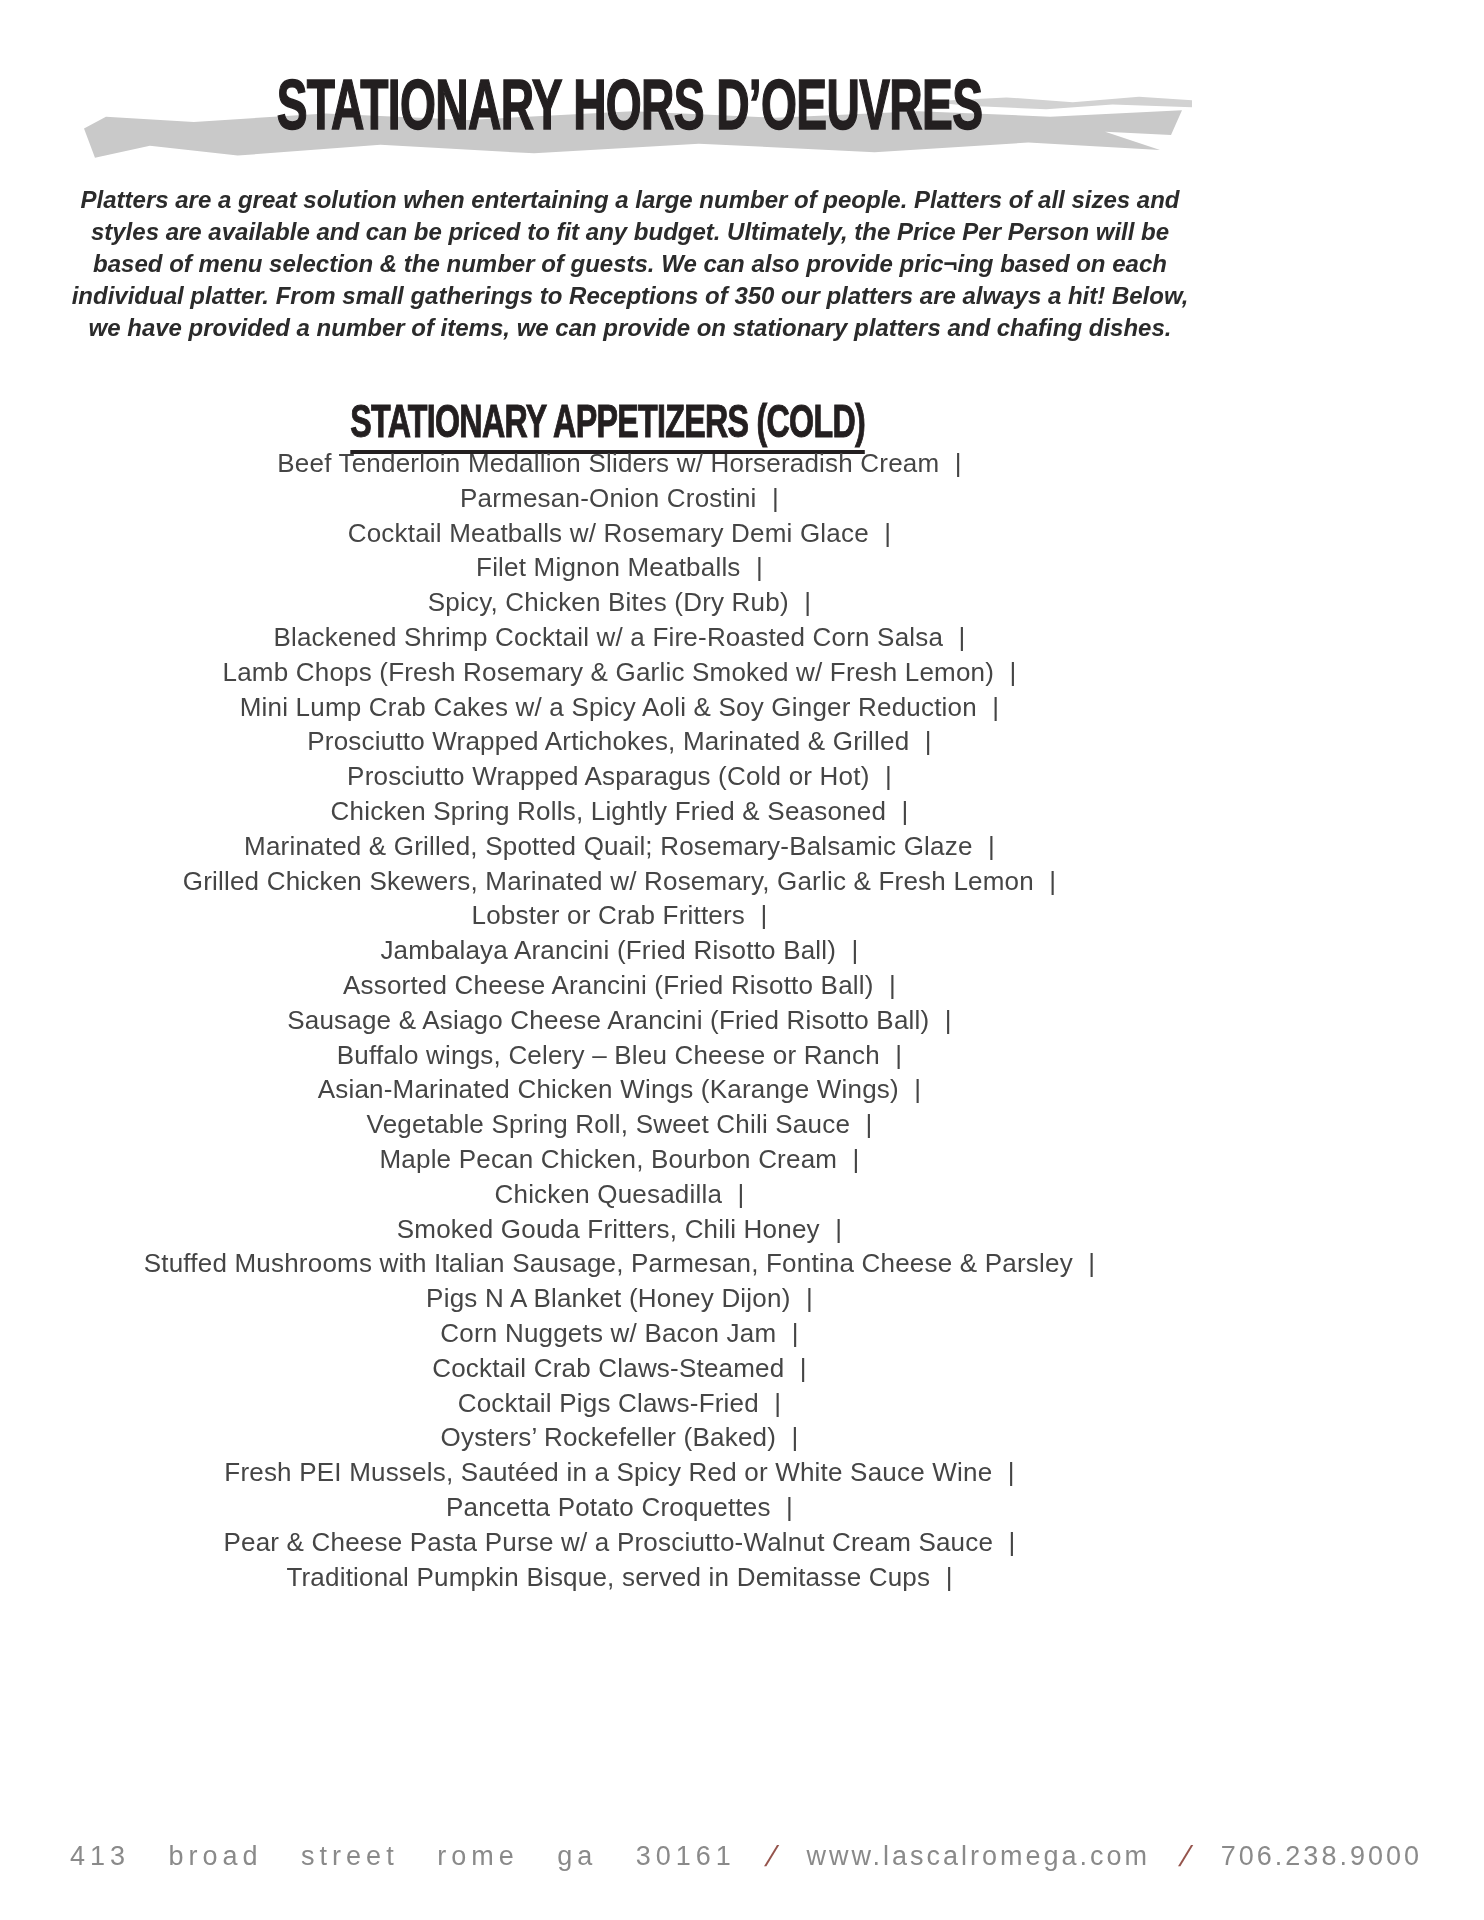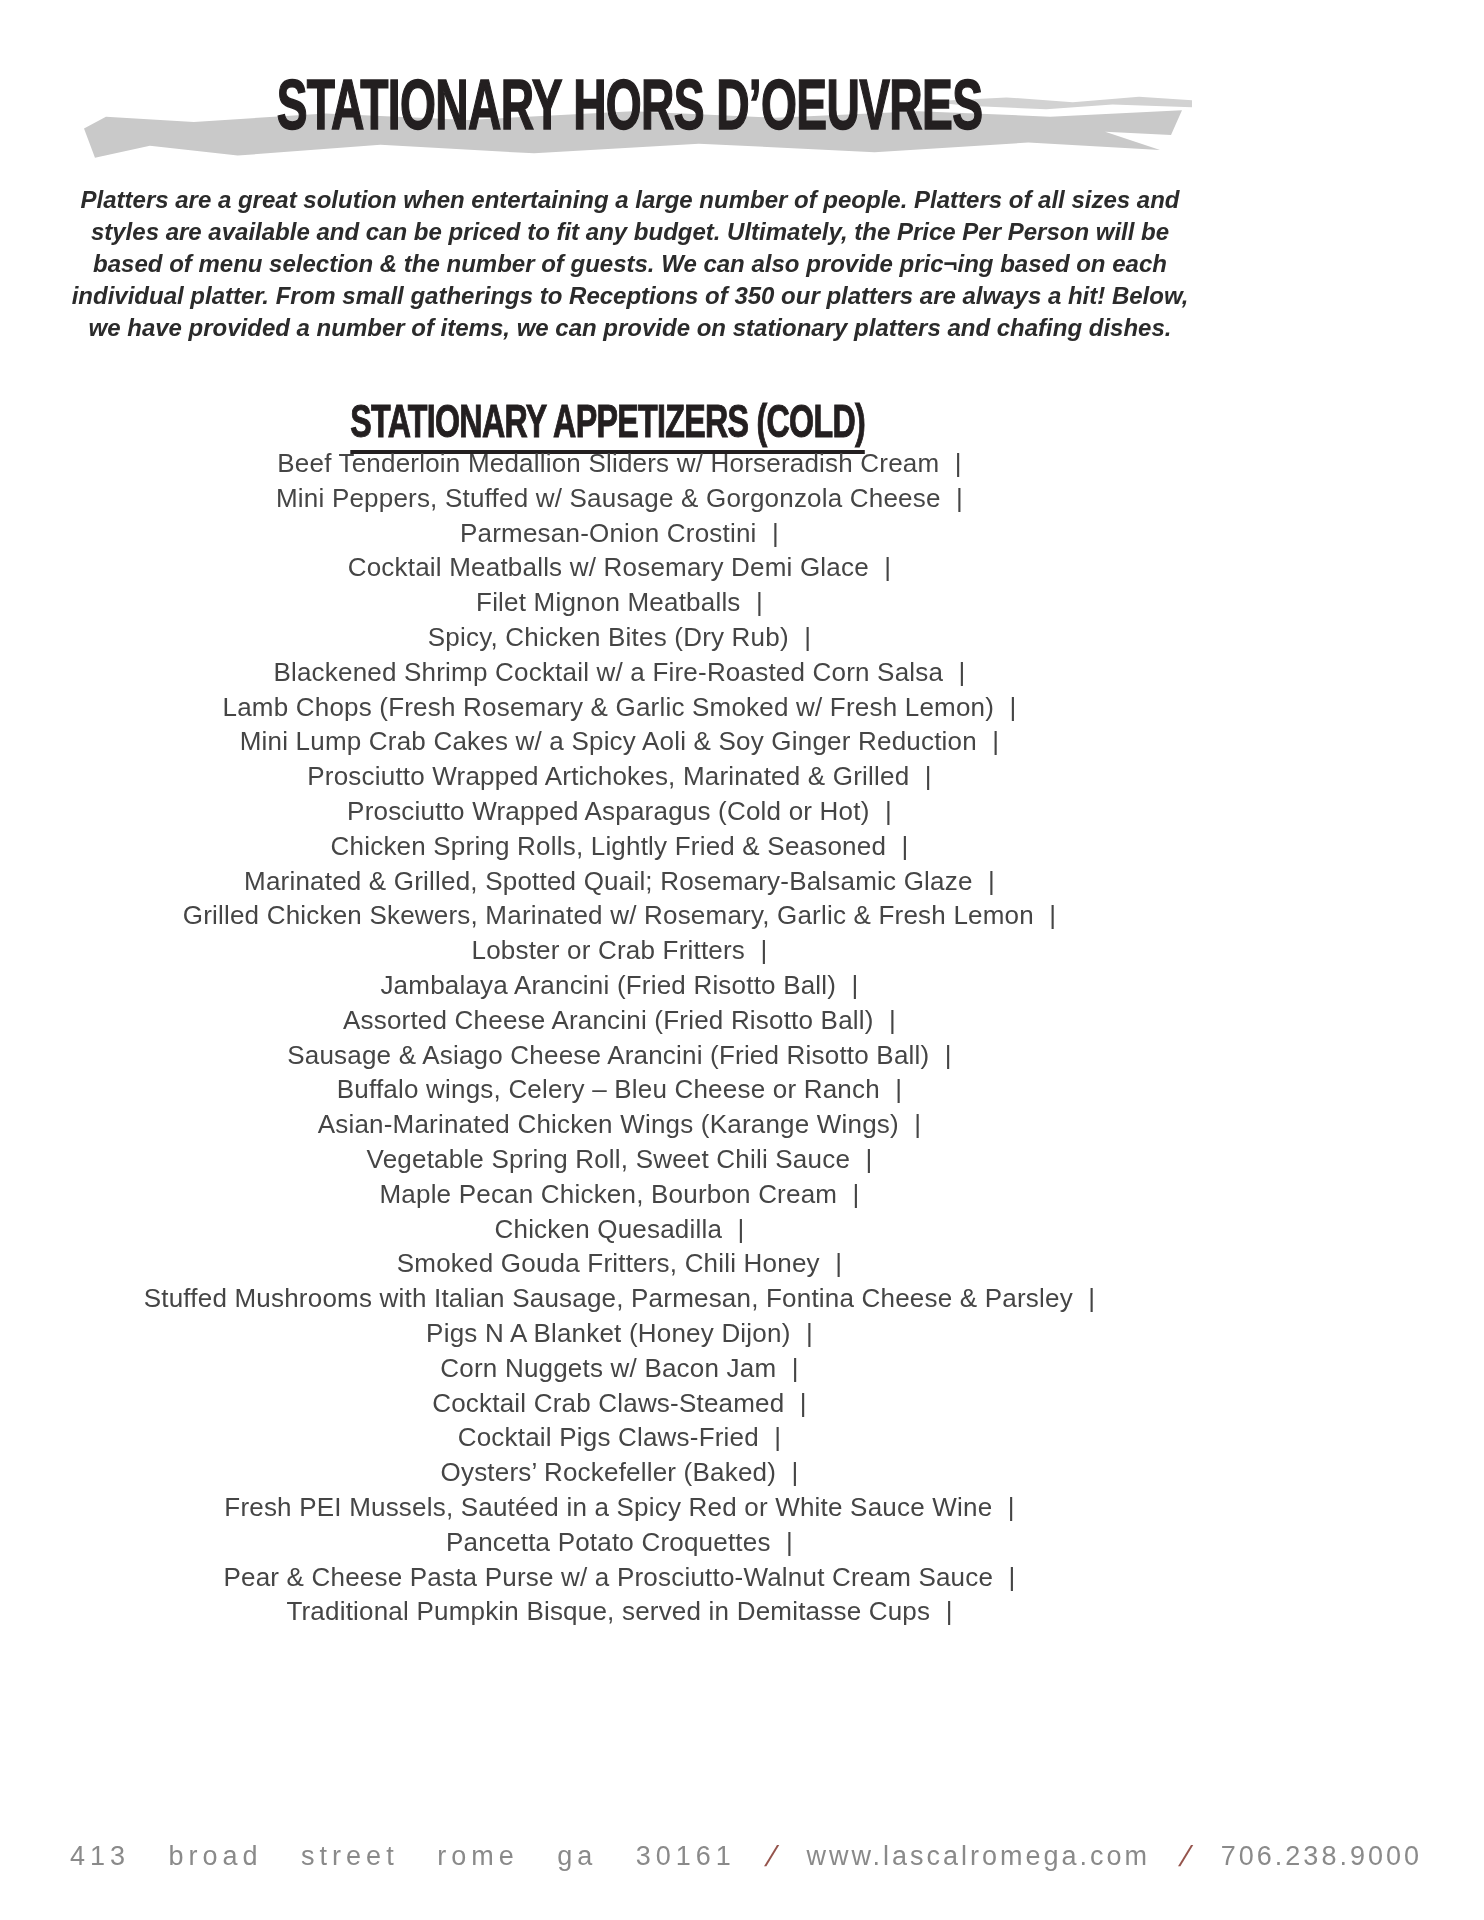--- a/index.html
+++ b/index.html
@@ -113,21 +113,20 @@
   </div>
 
   <p class="intro">Platters are a great solution when entertaining a large number of people. Platters of all sizes and styles are available and can be priced to fit any budget. Ultimately, the Price Per Person will be based of menu selection &amp; the number of guests. We can also provide pric¬ing based on each individual platter. From small gatherings to Receptions of 350 our platters are always a hit! Below, we have provided a number of items, we can provide on stationary platters and chafing dishes.</p>
 
   <div class="section-heading-row">
     <h2 class="section-heading">STATIONARY APPETIZERS (COLD)</h2>
   </div>
 
   <div class="menu-list">
       <div class="menu-item"><span>Beef Tenderloin Medallion Sliders w/ Horseradish Cream</span><span class="sep"> |</span></div>
-      <div class="menu-item"><span>Mini Peppers, Stuffed w/ Sausage &amp; Gorgonzola Cheese</span><span class="sep"> |</span></div>
       <div class="menu-item"><span>Parmesan-Onion Crostini</span><span class="sep"> |</span></div>
       <div class="menu-item"><span>Cocktail Meatballs w/ Rosemary Demi Glace</span><span class="sep"> |</span></div>
       <div class="menu-item"><span>Filet Mignon Meatballs</span><span class="sep"> |</span></div>
       <div class="menu-item"><span>Spicy, Chicken Bites (Dry Rub)</span><span class="sep"> |</span></div>
       <div class="menu-item"><span>Blackened Shrimp Cocktail w/ a Fire-Roasted Corn Salsa</span><span class="sep"> |</span></div>
       <div class="menu-item"><span>Lamb Chops (Fresh Rosemary &amp; Garlic Smoked w/ Fresh Lemon)</span><span class="sep"> |</span></div>
       <div class="menu-item"><span>Mini Lump Crab Cakes w/ a Spicy Aoli &amp; Soy Ginger Reduction</span><span class="sep"> |</span></div>
       <div class="menu-item"><span>Prosciutto Wrapped Artichokes, Marinated &amp; Grilled</span><span class="sep"> |</span></div>
       <div class="menu-item"><span>Prosciutto Wrapped Asparagus (Cold or Hot)</span><span class="sep"> |</span></div>
       <div class="menu-item"><span>Chicken Spring Rolls, Lightly Fried &amp; Seasoned</span><span class="sep"> |</span></div>

